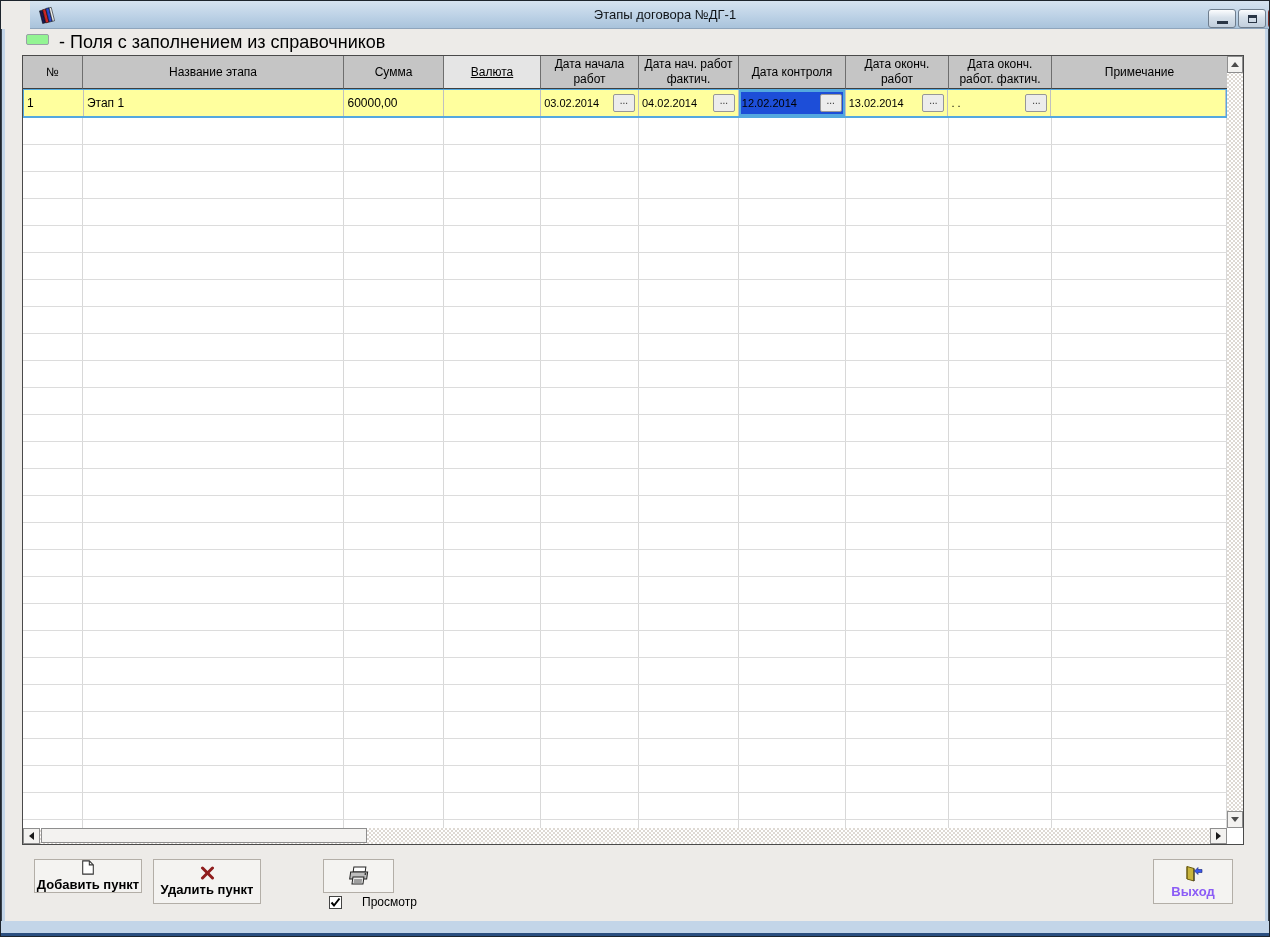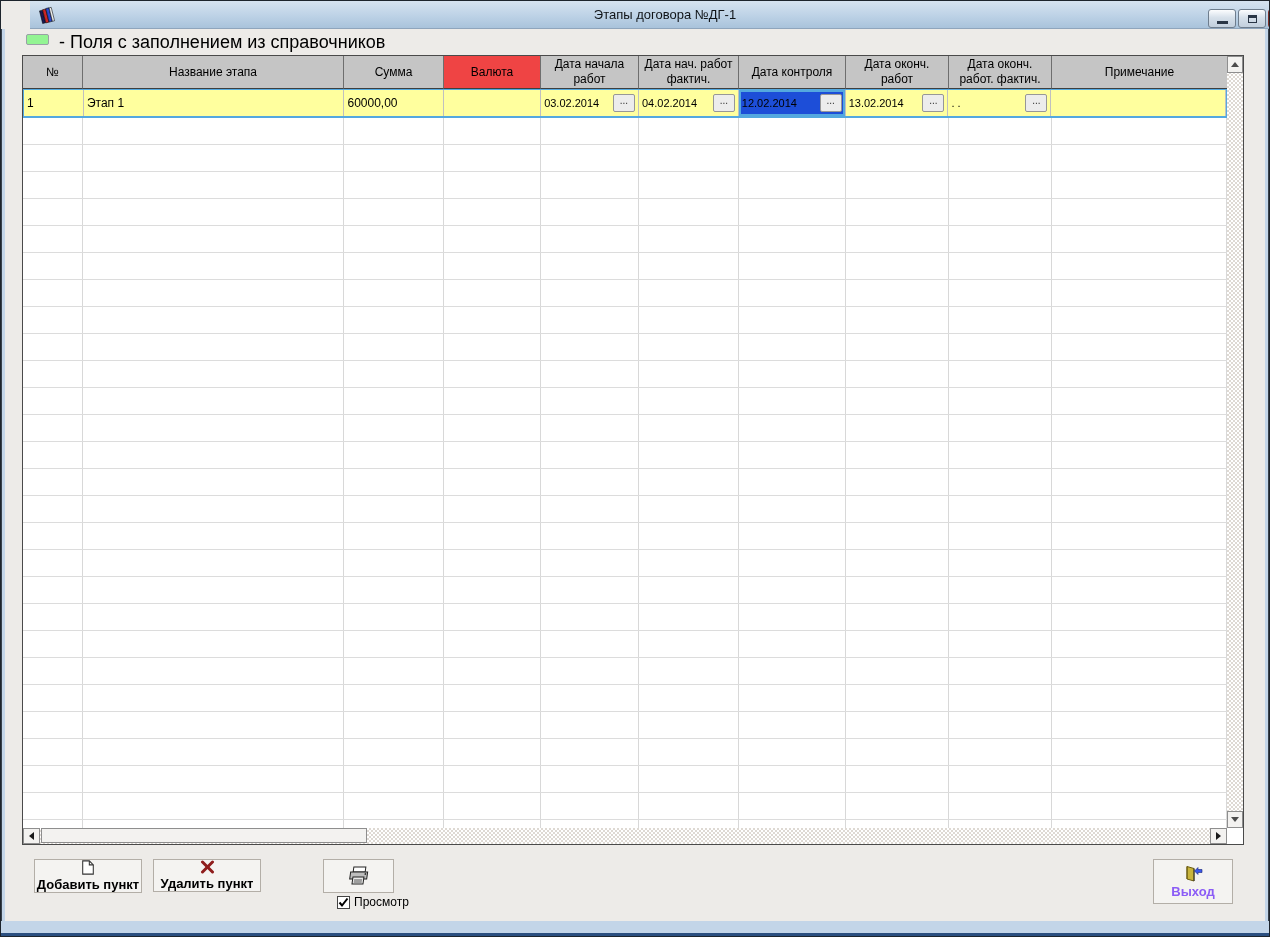--- a/index.html
+++ b/index.html
@@ -35,21 +35,21 @@
 
   
   .grid { position:absolute; left:21px; top:54px; width:1222px; height:790px;
     border:1px solid #4a4a4a; background:#fff; }
   .grid-content { position:absolute; left:0; top:0; width:1204px; height:772px; overflow:hidden; }
 
   .hdr-row { display:flex; height:33px; }
   .hc { background:#c5c5c5; border-right:1px solid #6e6e6e; border-bottom:1px solid #3f3f3f;
     display:flex; align-items:center; justify-content:center; text-align:center;
     font-size:12px; color:#000; white-space:pre-line; line-height:1.25; }
-  .hc.green { background:#ef4444; }
+  .hc.green { background:#e5e5e5;text-decoration:underline; }
 
   .c0{width:60px}.c1{width:261px}.c2{width:100px}.c3{width:97px}.c4{width:98px}
   .c5{width:100px}.c6{width:107px}.c7{width:103px}.c8{width:103px}.c9{width:175px;border-right:none}
 
   .data-row { display:flex; height:29px; background:#ffff9e;
     border:1px solid #54a8df; border-bottom:2px solid #54a8df; }
   .dc { border-right:1px solid #c0c0c0; display:flex; align-items:center;
     font-size:12px; color:#000; padding-left:3px; overflow:hidden; }
   .dc.datecell { justify-content:space-between; padding:0 3px; font-size:11px; }
   .dc.focused { background:#1d4ed8; box-shadow:inset 0 0 0 2px #54a8df; }
@@ -76,25 +76,25 @@
   .tri.left  { border-top:4px solid transparent; border-bottom:4px solid transparent; border-right:5px solid #1a1a1a; }
   .tri.right { border-top:4px solid transparent; border-bottom:4px solid transparent; border-left:5px solid #1a1a1a; }
   .h-thumb { position:absolute; left:18px; top:0; width:326px; height:15px;
     background:#f3f2f0; border:1px solid #8e8e8e; }
 
   
   .btn { position:absolute; background:#f4f3f1; border:1px solid #b3aea7;
     display:flex; flex-direction:column; align-items:center; justify-content:center;
     gap:2px; font-weight:bold; font-size:13px; color:#000; cursor:default; }
   .btn-add { left:33px; top:858px; width:108px; height:34px; }
-  .btn-del { left:152px; top:858px; width:108px; height:33px; }
+  .btn-del { left:152px; top:858px; width:108px; height:45px; }
   .btn-print { left:322px; top:858px; width:71px; height:34px; }
   .btn-exit { left:1152px; top:858px; width:80px; height:45px; color:#8b5cf6; }
 
-  .chk-row { position:absolute; left:336px; top:894px; display:flex; align-items:center; gap:4px; }
+  .chk-row { position:absolute; left:328px; top:894px; display:flex; align-items:center; gap:20px; }
   .chk-box { width:13px; height:13px; background:#fff; border:1px solid #444;
     display:flex; align-items:center; justify-content:center; }
   .chk-label { font-size:12px; color:#000; }
 </style>
 </head>
 <body>
 
 <div class="window">
 
   <div class="titlebar">

